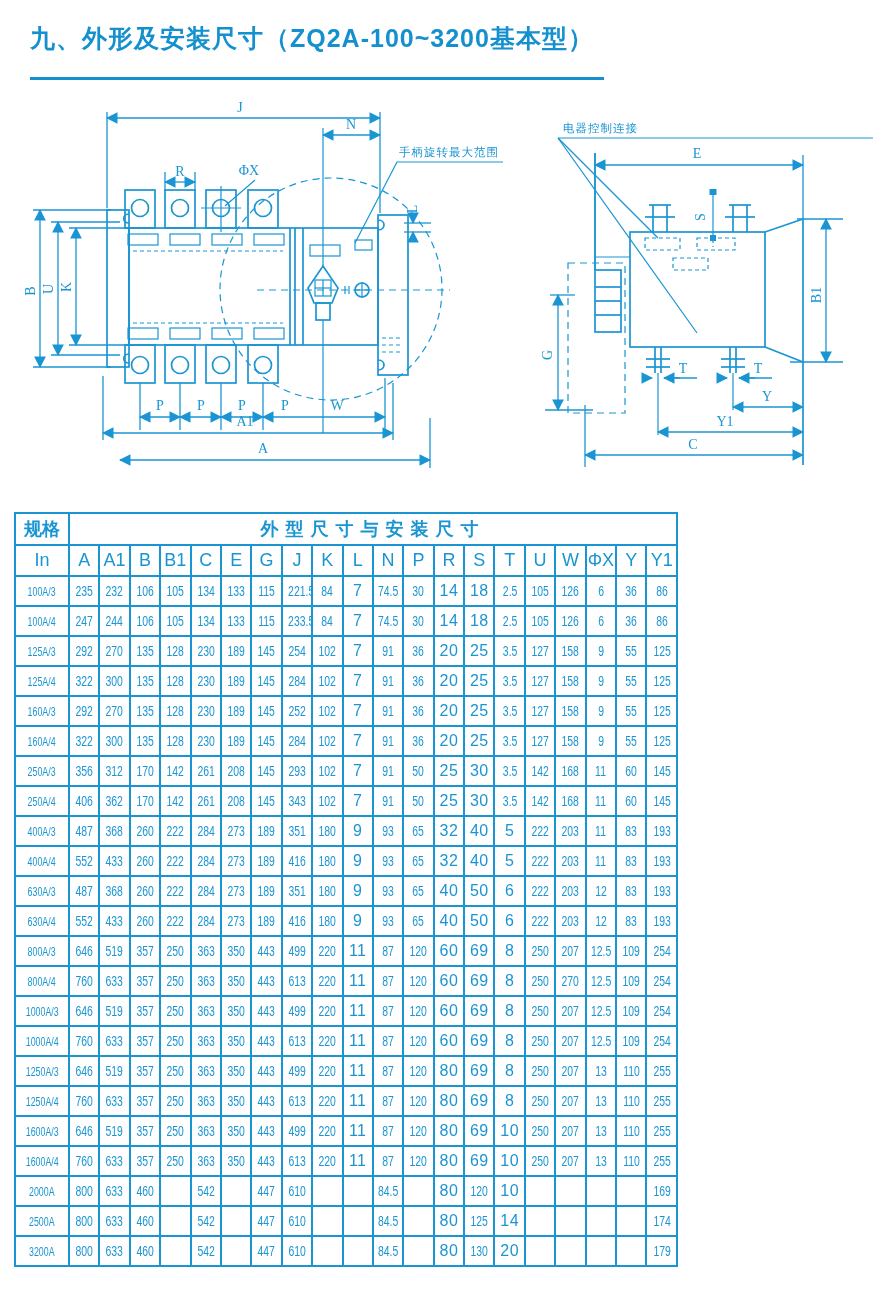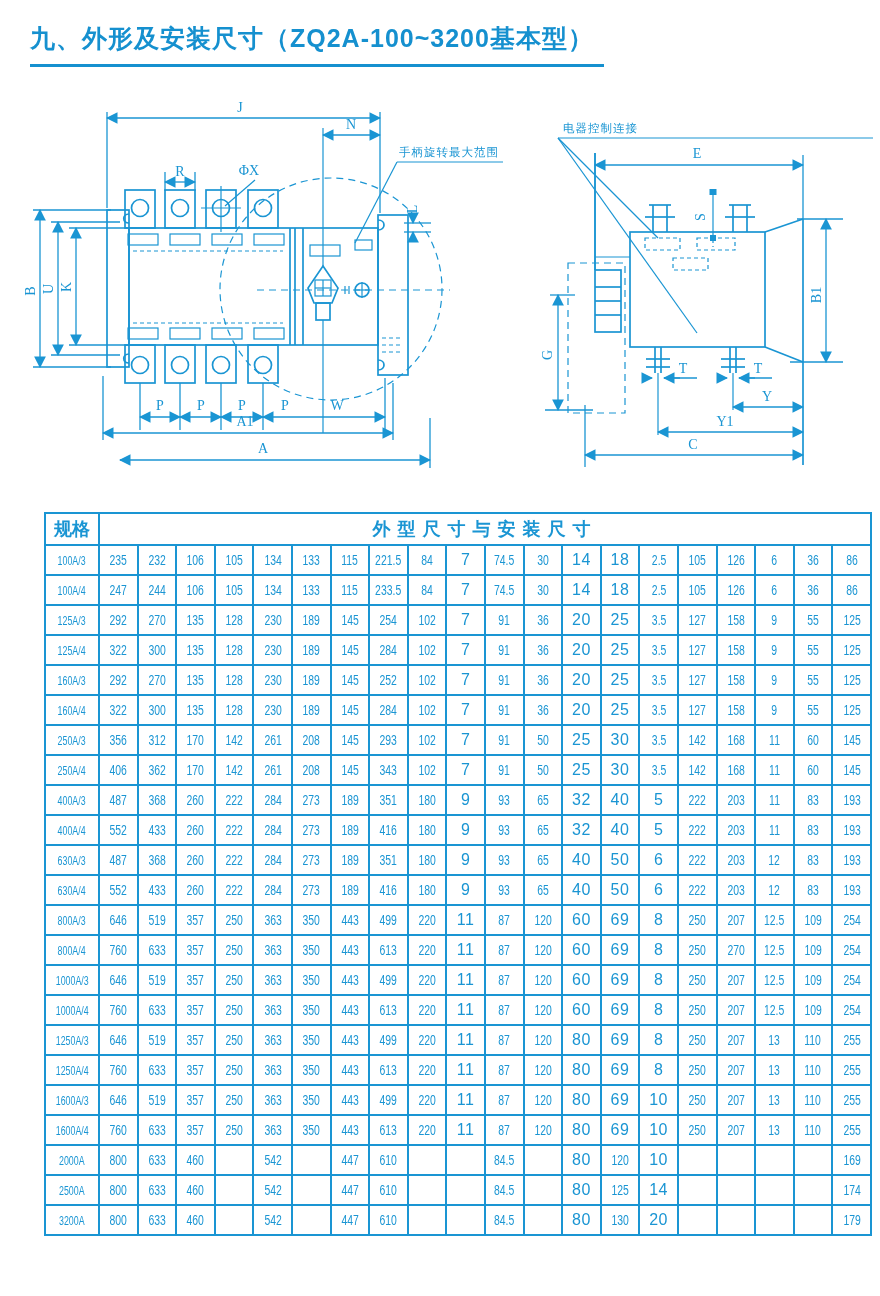--- a/index.html
+++ b/index.html
@@ -11,36 +11,36 @@
     background:#ffffff;
     position:relative;
     font-family:"Liberation Sans",sans-serif;
     overflow:hidden;
   }
   .title{
     position:absolute;left:30px;top:22px;
     font-size:25px;font-weight:bold;color:#1590cf;
     letter-spacing:1px;
     border-bottom:3px solid #1590cf;
-    padding:0 10px 9px 0;
+    padding:0 10px 22px 0;
     white-space:nowrap;
   }
   svg{position:absolute;overflow:visible;}
   svg text{fill:var(--blue);font-family:"Liberation Serif",serif;font-size:14px;}
   svg text.cn{font-family:"Liberation Sans",sans-serif;font-size:11.5px;letter-spacing:1px;}
   svg .obj{stroke:var(--blue);stroke-width:1.7;fill:none;}
   svg .thin{stroke:var(--blue);stroke-width:1.2;fill:none;}
   svg .dim{stroke:var(--blue);stroke-width:1.3;fill:none;}
   svg .dash{stroke-dasharray:7 5;}
   svg .dash2{stroke-dasharray:4 3;}
   svg .fillb{fill:var(--blue);stroke:none;}
 
   table.dims{
-    position:absolute;left:44px;top:512px;
-    width:828px;
+    position:absolute;left:14px;top:512px;
+    width:664px;
     border-collapse:collapse;table-layout:fixed;
     color:var(--blue);
   }
   table.dims th, table.dims td{
     border:2px solid var(--blue);
     text-align:center;vertical-align:middle;
     padding:0;overflow:hidden;white-space:nowrap;
   }
   tr.top-header th{height:30px;font-size:18px;font-weight:bold;}
   tr.top-header th.size-h{letter-spacing:7px;}
@@ -322,20 +322,43 @@
       <col>
       <col>
       <col>
       <col>
     </colgroup>
   <thead>
     <tr class="top-header">
       <th>规格</th>
       <th class="size-h" colspan="20">外型尺寸与安装尺寸</th>
     </tr>
+    <tr class="col-header" id="cols-row">
+        <th>In</th>
+        <th>A</th>
+        <th>A1</th>
+        <th>B</th>
+        <th>B1</th>
+        <th>C</th>
+        <th>E</th>
+        <th>G</th>
+        <th>J</th>
+        <th>K</th>
+        <th>L</th>
+        <th>N</th>
+        <th>P</th>
+        <th>R</th>
+        <th>S</th>
+        <th>T</th>
+        <th>U</th>
+        <th>W</th>
+        <th>ΦX</th>
+        <th>Y</th>
+        <th>Y1</th>
+      </tr>
   </thead>
   <tbody id="tbody">
       <tr>
         <td class="spec"><span>100A/3</span></td>
         <td class="cond"><span>235</span></td>
         <td class="cond"><span>232</span></td>
         <td class="cond"><span>106</span></td>
         <td class="cond"><span>105</span></td>
         <td class="cond"><span>134</span></td>
         <td class="cond"><span>133</span></td>

